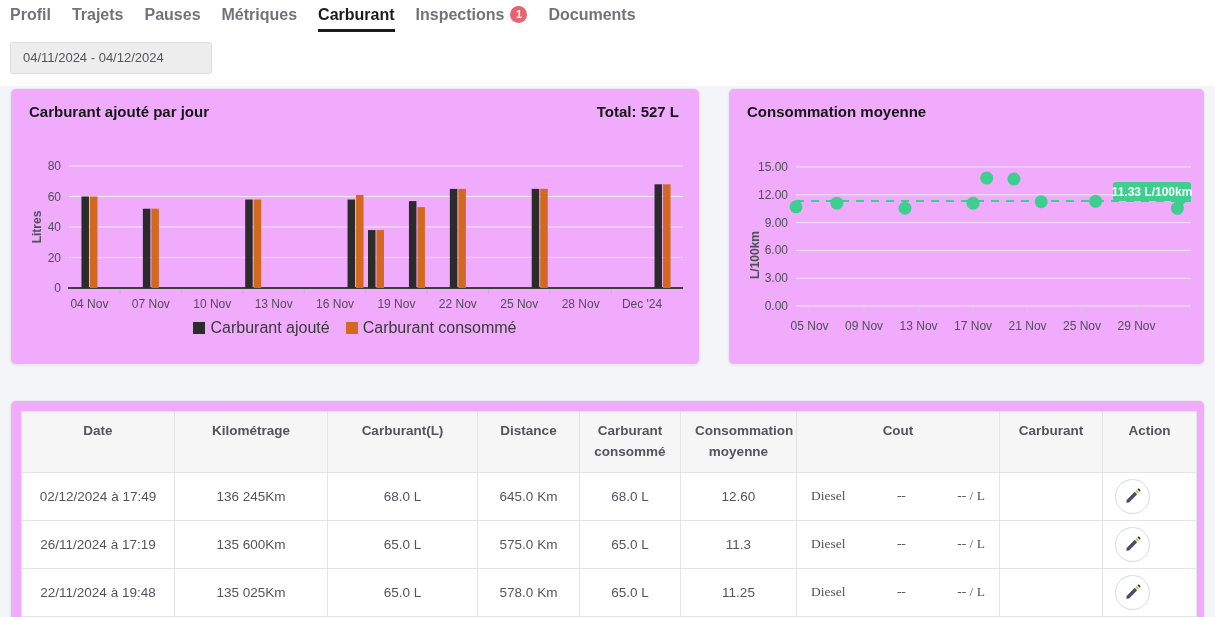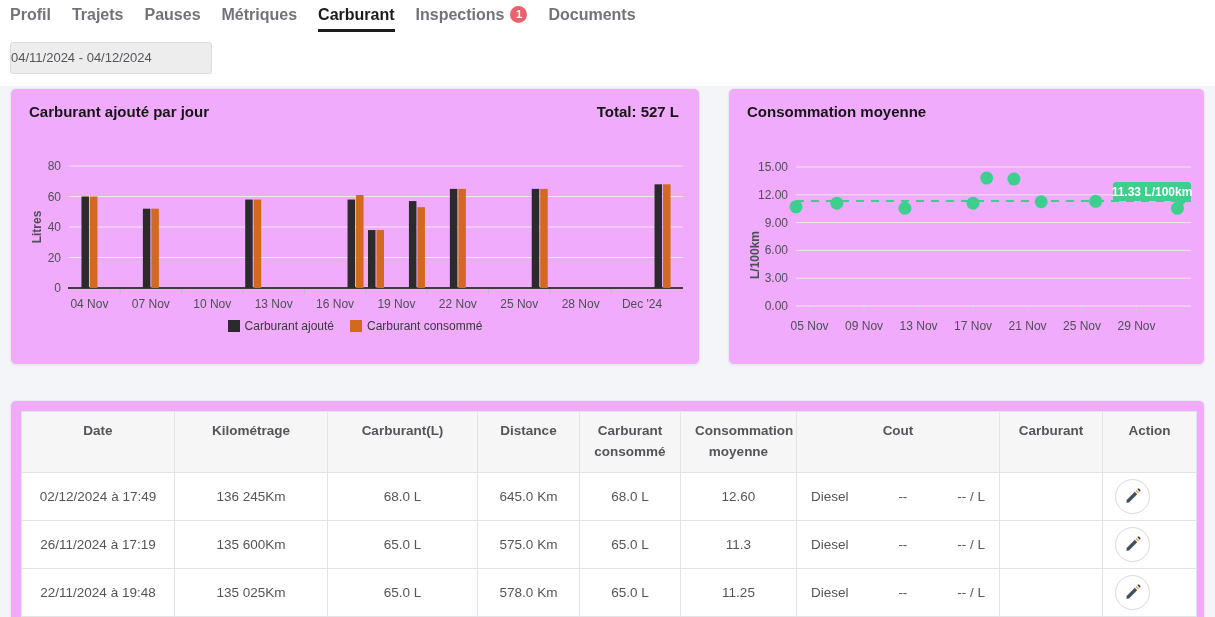--- a/index.html
+++ b/index.html
@@ -28,21 +28,21 @@
   .tab .badge {
     width: 17px; height: 17px; border-radius: 50%;
     background: #e8636d; color: #fff; font-size: 11px; font-weight: 700;
     display: inline-flex; align-items: center; justify-content: center;
     margin-left: 6px; position: relative; top: -1px;
   }
   
   .date-range {
     position: absolute; top: 42px; left: 10px; width: 202px; height: 32px;
     background: #ededee; border: 1px solid #dcdcdc; border-radius: 3px;
-    font-size: 13px; color: #55565a; line-height: 30px; padding: 0 0;
+    font-size: 13px; color: #55565a; line-height: 30px; padding: 0 12px;
     cursor: pointer;
   }
   
   .card {
     position: absolute; background: #f0abfc; border-radius: 6px;
     border: 1px solid #e9ebee; box-shadow: 0 1px 2px rgba(30,40,60,.06);
   }
   .card-fuel  { top: 88px; left: 10px;  width: 690px;  height: 277px; }
   .card-cons  { top: 88px; left: 728px; width: 477px;  height: 277px; }
   .card-table { top: 400px; left: 10px; width: 1195px; height: 260px; }
@@ -50,36 +50,36 @@
     position: absolute; top: 14px; left: 18px; right: 20px;
     display: flex; justify-content: space-between; align-items: baseline;
   }
   .card-head h2 { font-size: 15px; font-weight: 700; color: #161616; }
   .card-head .total { font-size: 15px; font-weight: 700; color: #161616; }
   .chart-svg { position: absolute; left: 0; top: 48px; display: block; }
   svg text { font-family: "Liberation Sans", sans-serif; }
   .legend {
     position: absolute; left: 0; right: 0; top: 230px;
     display: flex; justify-content: center; gap: 16px; align-items: center;
-    font-size: 12px; color: #3a3a3a;
+    font-size: 16px; color: #3a3a3a;
   }
   .legend .item { display: flex; align-items: center; gap: 5px; }
   .legend .sw { width: 12px; height: 12px; display: inline-block; }
   
   table.fuel-log {
     border-collapse: collapse; margin: 10px; width: 1175px;
     font-size: 13.5px; color: #54555a; table-layout: fixed;
   }
   .fuel-log th, .fuel-log td { border: 1px solid #e3e4e6; text-align: center; }
   .fuel-log th {
     background: #f6f6f6; font-weight: 700; padding: 9px 14px;
     vertical-align: top; line-height: 1.55; height: 52px;
   }
   .fuel-log td { padding: 14px 14px; vertical-align: middle; height: 47px; background: #fff; }
-  .cost-cell { display: flex; justify-content: space-between; align-items: center; }
+  .cost-cell { display: flex; justify-content: space-between; align-items: center; font-family: Liberation Serif, serif; }
   .action-td { padding: 6px 12px !important; }
   .action-btn {
     width: 35px; height: 35px; border-radius: 50%;
     border: 1px solid #d9dadd; background: #fff; cursor: pointer;
     display: flex; align-items: center; justify-content: center;
   }
 </style>
 </head>
 <body>
 

